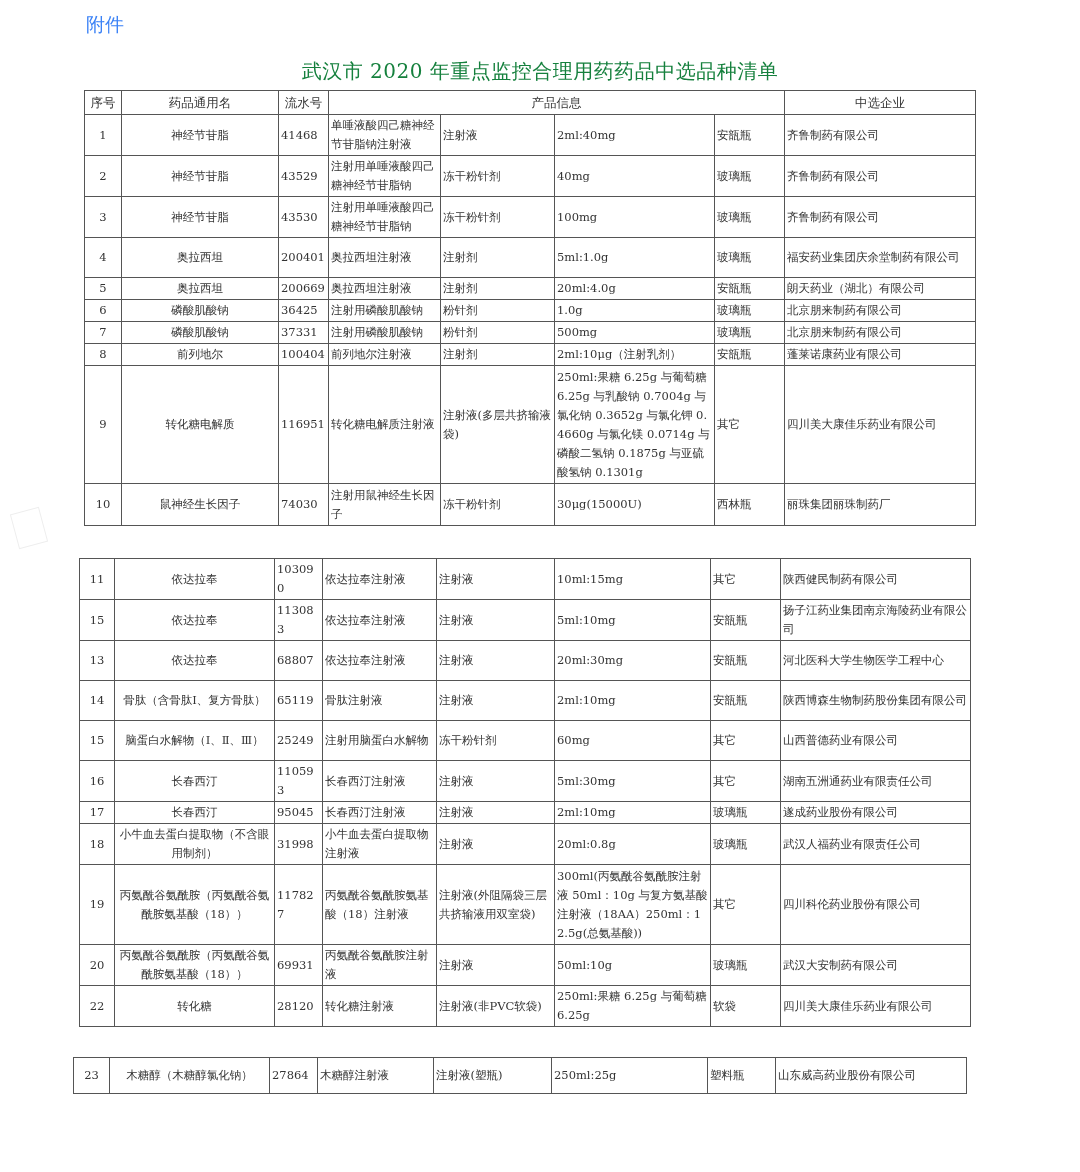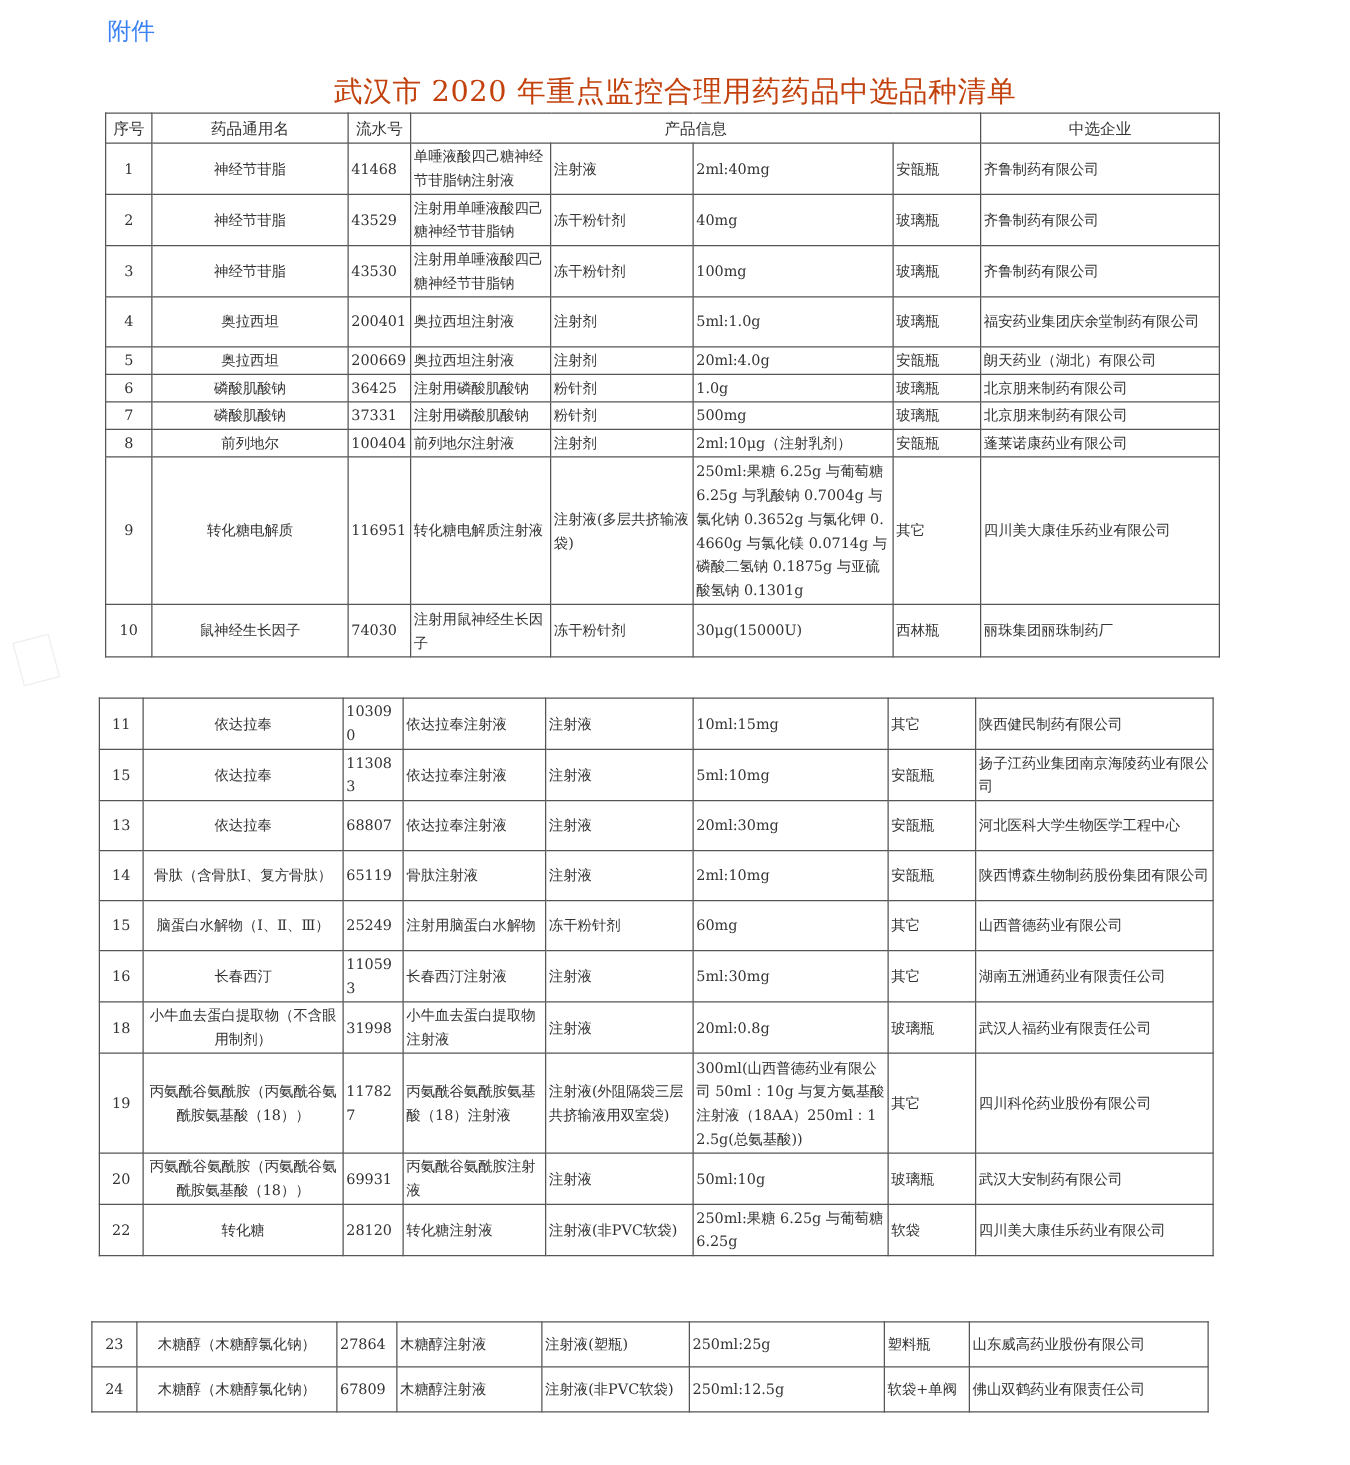--- a/index.html
+++ b/index.html
@@ -1,20 +1,20 @@
 <!DOCTYPE html>
 <html><head>
 <meta charset="utf-8">
 <style>
   html, body { margin:0; padding:0; background:#fff; }
   body { width:1080px; height:1172px; position:relative; overflow:hidden;
          font-family:"DejaVu Serif","Liberation Serif",serif; color:#222; }
   .attach { position:absolute; left:86px; top:12px; font-size:19px; font-family:"DejaVu Sans","Liberation Sans",sans-serif; color:#3b82f6; }
   .title { position:absolute; left:0; width:1080px; top:58px; text-align:center;
-           font-size:23px; letter-spacing:0.5px; color:#c2410c;
+           font-size:20px; letter-spacing:0.5px; color:#15803d;
            font-family:"DejaVu Serif","Liberation Serif",serif; }
   table { position:absolute; border-collapse:collapse; table-layout:fixed; font-size:11.5px; color:#333; }
   td, th { border:1.3px solid #555; padding:1px 2px; vertical-align:middle; line-height:19px; word-break:break-all; }
   th { font-weight:normal; font-size:12.5px; text-align:center; }
   td.c { text-align:center; }
   td.l { text-align:left; }
   .t1 { left:84px; top:90px; width:891px; }
   .t2 { left:79px; top:558px; width:891px; }
   .t3 { left:73px; top:1057px; width:893px; }
   .wm { position:absolute; border:1px solid #eee; color:#f0f0f0; font-size:10px; }
@@ -214,37 +214,47 @@
       <tr style="height: 24px;">
         <td class="c">16</td>
         <td class="c">长春西汀</td>
         <td class="l">110593</td>
         <td class="l">长春西汀注射液</td>
         <td class="l">注射液</td>
         <td class="l">5ml:30mg</td>
         <td class="l">其它</td>
         <td class="l">湖南五洲通药业有限责任公司</td>
       </tr>
+      <tr style="height: 22px;">
+        <td class="c">17</td>
+        <td class="c">长春西汀</td>
+        <td class="l">95045</td>
+        <td class="l">长春西汀注射液</td>
+        <td class="l">注射液</td>
+        <td class="l">2ml:10mg</td>
+        <td class="l">玻璃瓶</td>
+        <td class="l">遂成药业股份有限公司</td>
+      </tr>
       <tr style="height: 40px;">
         <td class="c">18</td>
         <td class="c">小牛血去蛋白提取物（不含眼用制剂）</td>
         <td class="l">31998</td>
         <td class="l">小牛血去蛋白提取物注射液</td>
         <td class="l">注射液</td>
         <td class="l">20ml:0.8g</td>
         <td class="l">玻璃瓶</td>
         <td class="l">武汉人福药业有限责任公司</td>
       </tr>
       <tr style="height: 80px;">
         <td class="c">19</td>
         <td class="c">丙氨酰谷氨酰胺（丙氨酰谷氨酰胺氨基酸（18））</td>
         <td class="l">117827</td>
         <td class="l">丙氨酰谷氨酰胺氨基酸（18）注射液</td>
         <td class="l">注射液(外阻隔袋三层共挤输液用双室袋)</td>
-        <td class="l">300ml(山西普德药业有限公司 50ml：10g 与复方氨基酸注射液（18AA）250ml：12.5g(总氨基酸))</td>
+        <td class="l">300ml(丙氨酰谷氨酰胺注射液 50ml：10g 与复方氨基酸注射液（18AA）250ml：12.5g(总氨基酸))</td>
         <td class="l">其它</td>
         <td class="l">四川科伦药业股份有限公司</td>
       </tr>
       <tr style="height: 40px;">
         <td class="c">20</td>
         <td class="c">丙氨酰谷氨酰胺（丙氨酰谷氨酰胺氨基酸（18））</td>
         <td class="l">69931</td>
         <td class="l">丙氨酰谷氨酰胺注射液</td>
         <td class="l">注射液</td>
         <td class="l">50ml:10g</td>
@@ -279,26 +289,16 @@
       <tr style="height: 36px;">
         <td class="c">23</td>
         <td class="c">木糖醇（木糖醇氯化钠）</td>
         <td class="l">27864</td>
         <td class="l">木糖醇注射液</td>
         <td class="l">注射液(塑瓶)</td>
         <td class="l">250ml:25g</td>
         <td class="l">塑料瓶</td>
         <td class="l">山东威高药业股份有限公司</td>
       </tr>
-      <tr style="height: 36px;">
-        <td class="c">24</td>
-        <td class="c">木糖醇（木糖醇氯化钠）</td>
-        <td class="l">67809</td>
-        <td class="l">木糖醇注射液</td>
-        <td class="l">注射液(非PVC软袋)</td>
-        <td class="l">250ml:12.5g</td>
-        <td class="l">软袋+单阀</td>
-        <td class="l">佛山双鹤药业有限责任公司</td>
-      </tr>
     </tbody>
 </table>
 
 <div class="wm" style="left:14px;top:510px;width:28px;height:34px;transform:rotate(-15deg)"></div>
 
 </body></html>

